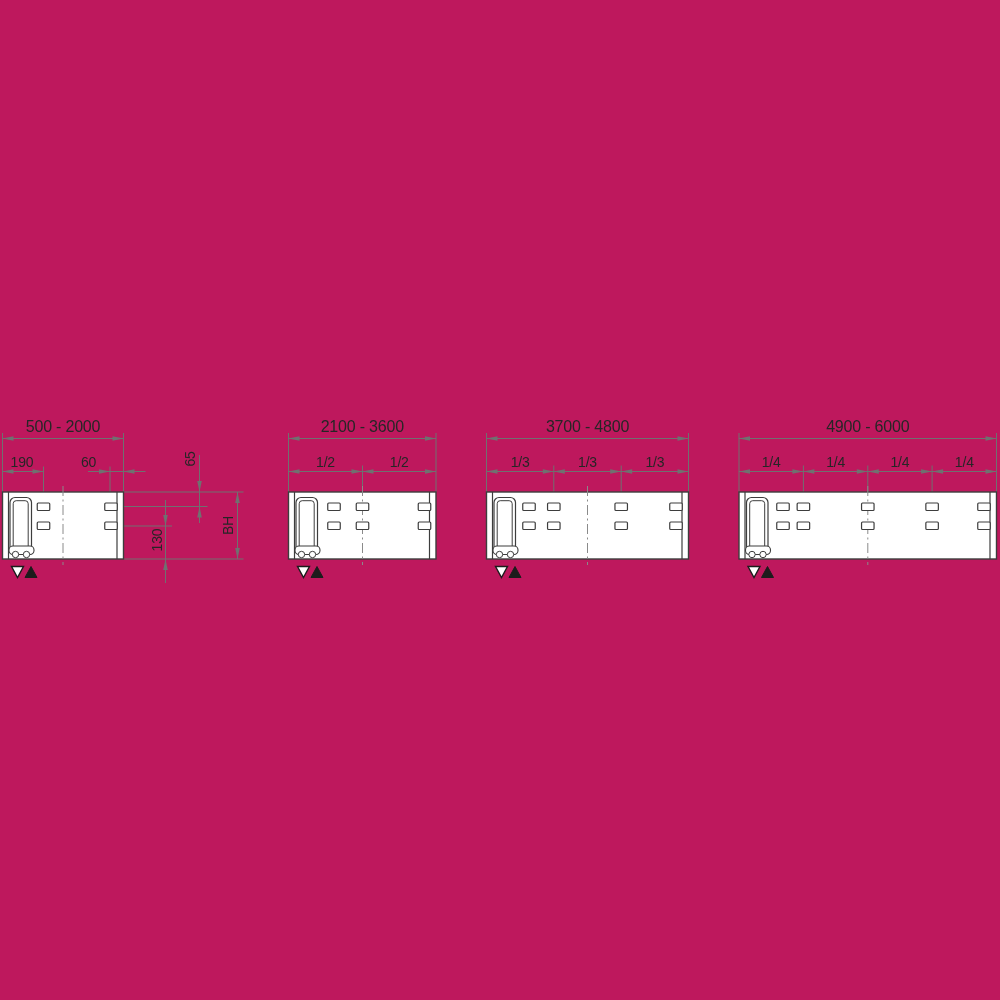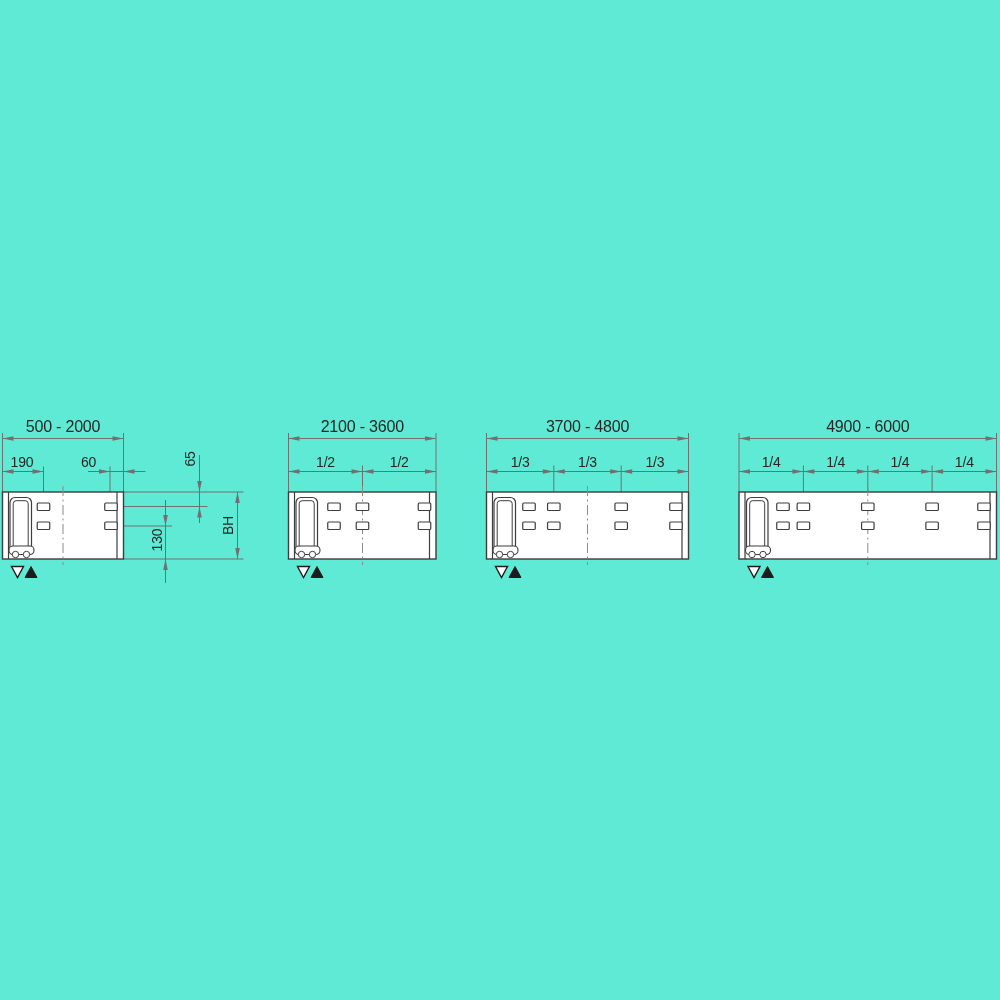--- a/index.html
+++ b/index.html
@@ -1,16 +1,16 @@
 <!DOCTYPE html>
 <html><head>
 <meta charset="utf-8">
 <style>
   html,body{margin:0;padding:0;background:#ffffff;}
-  #canvas{position:relative;width:1000px;height:1000px;background:#5eead4;overflow:hidden;}
+  #canvas{position:relative;width:1000px;height:1000px;background:#be185d;overflow:hidden;}
   svg{display:block;}
   text{font-family:"Liberation Sans", sans-serif;letter-spacing:-0.2px;}
   .range-label{font-size:16px;}
   .dim-label{font-size:14px;}
 </style>
 </head>
 <body>
 
 <div id="canvas">
   <svg id="drawing" width="1000" height="1000" viewBox="0 0 1000 1000">

